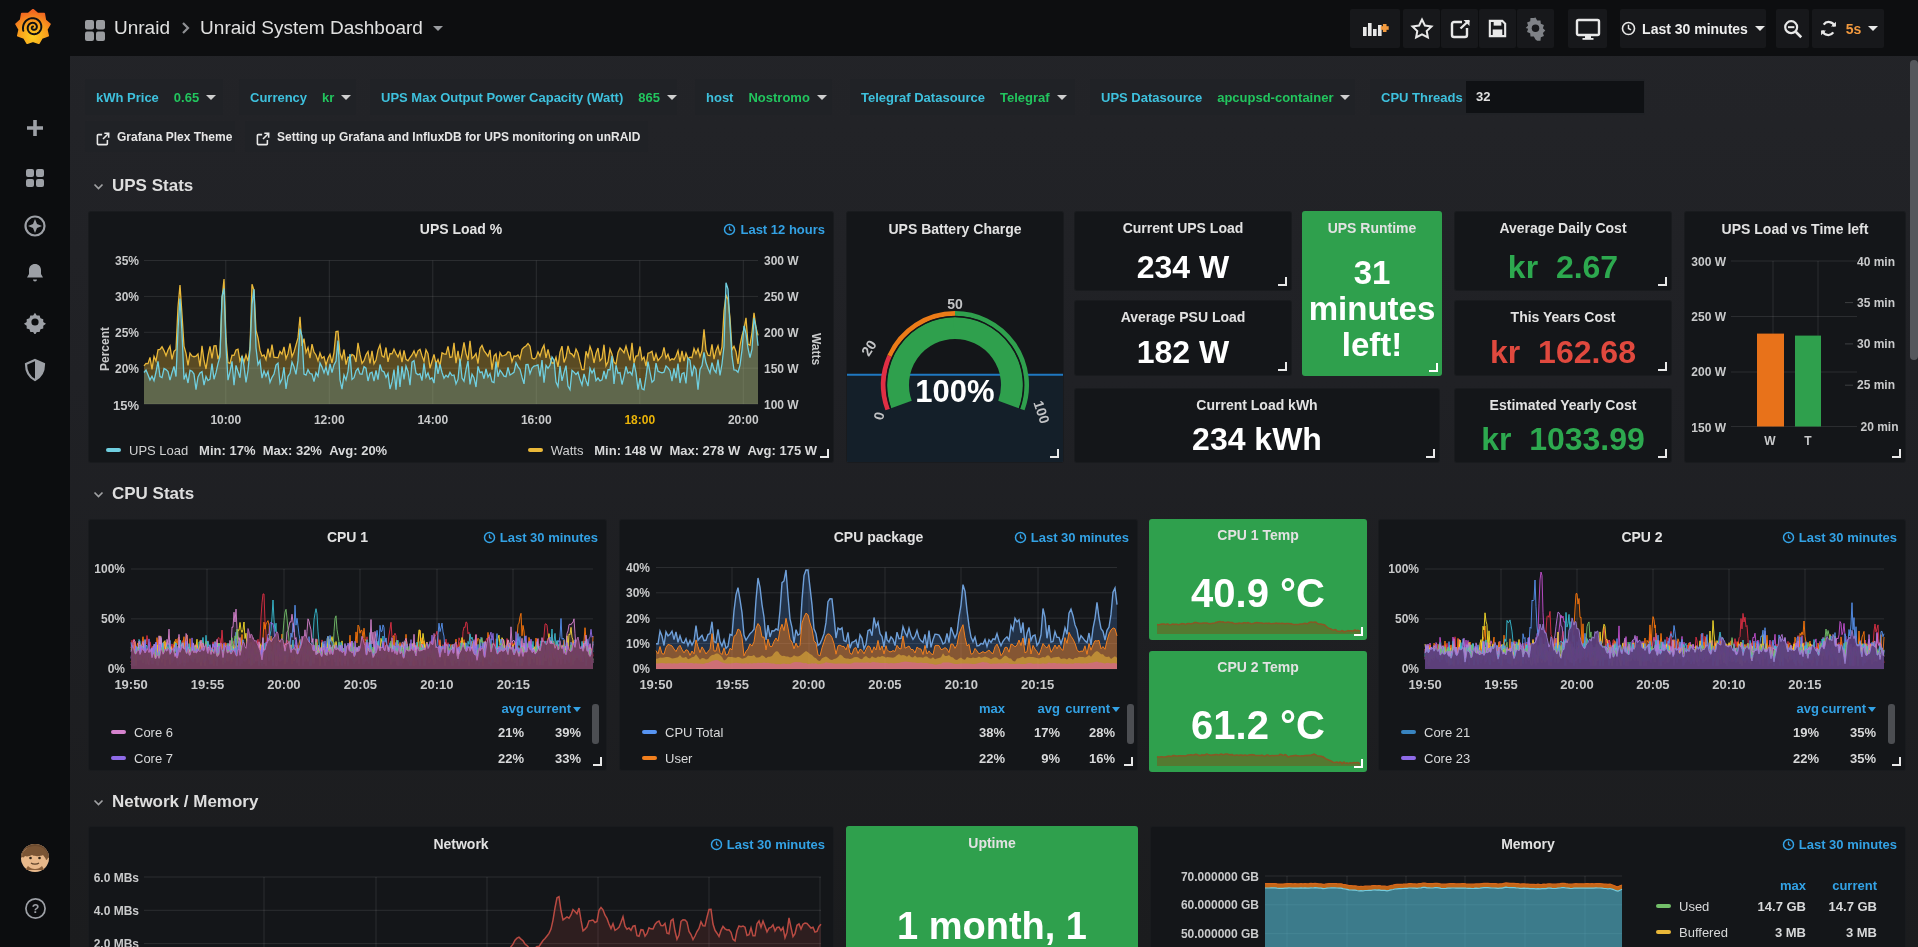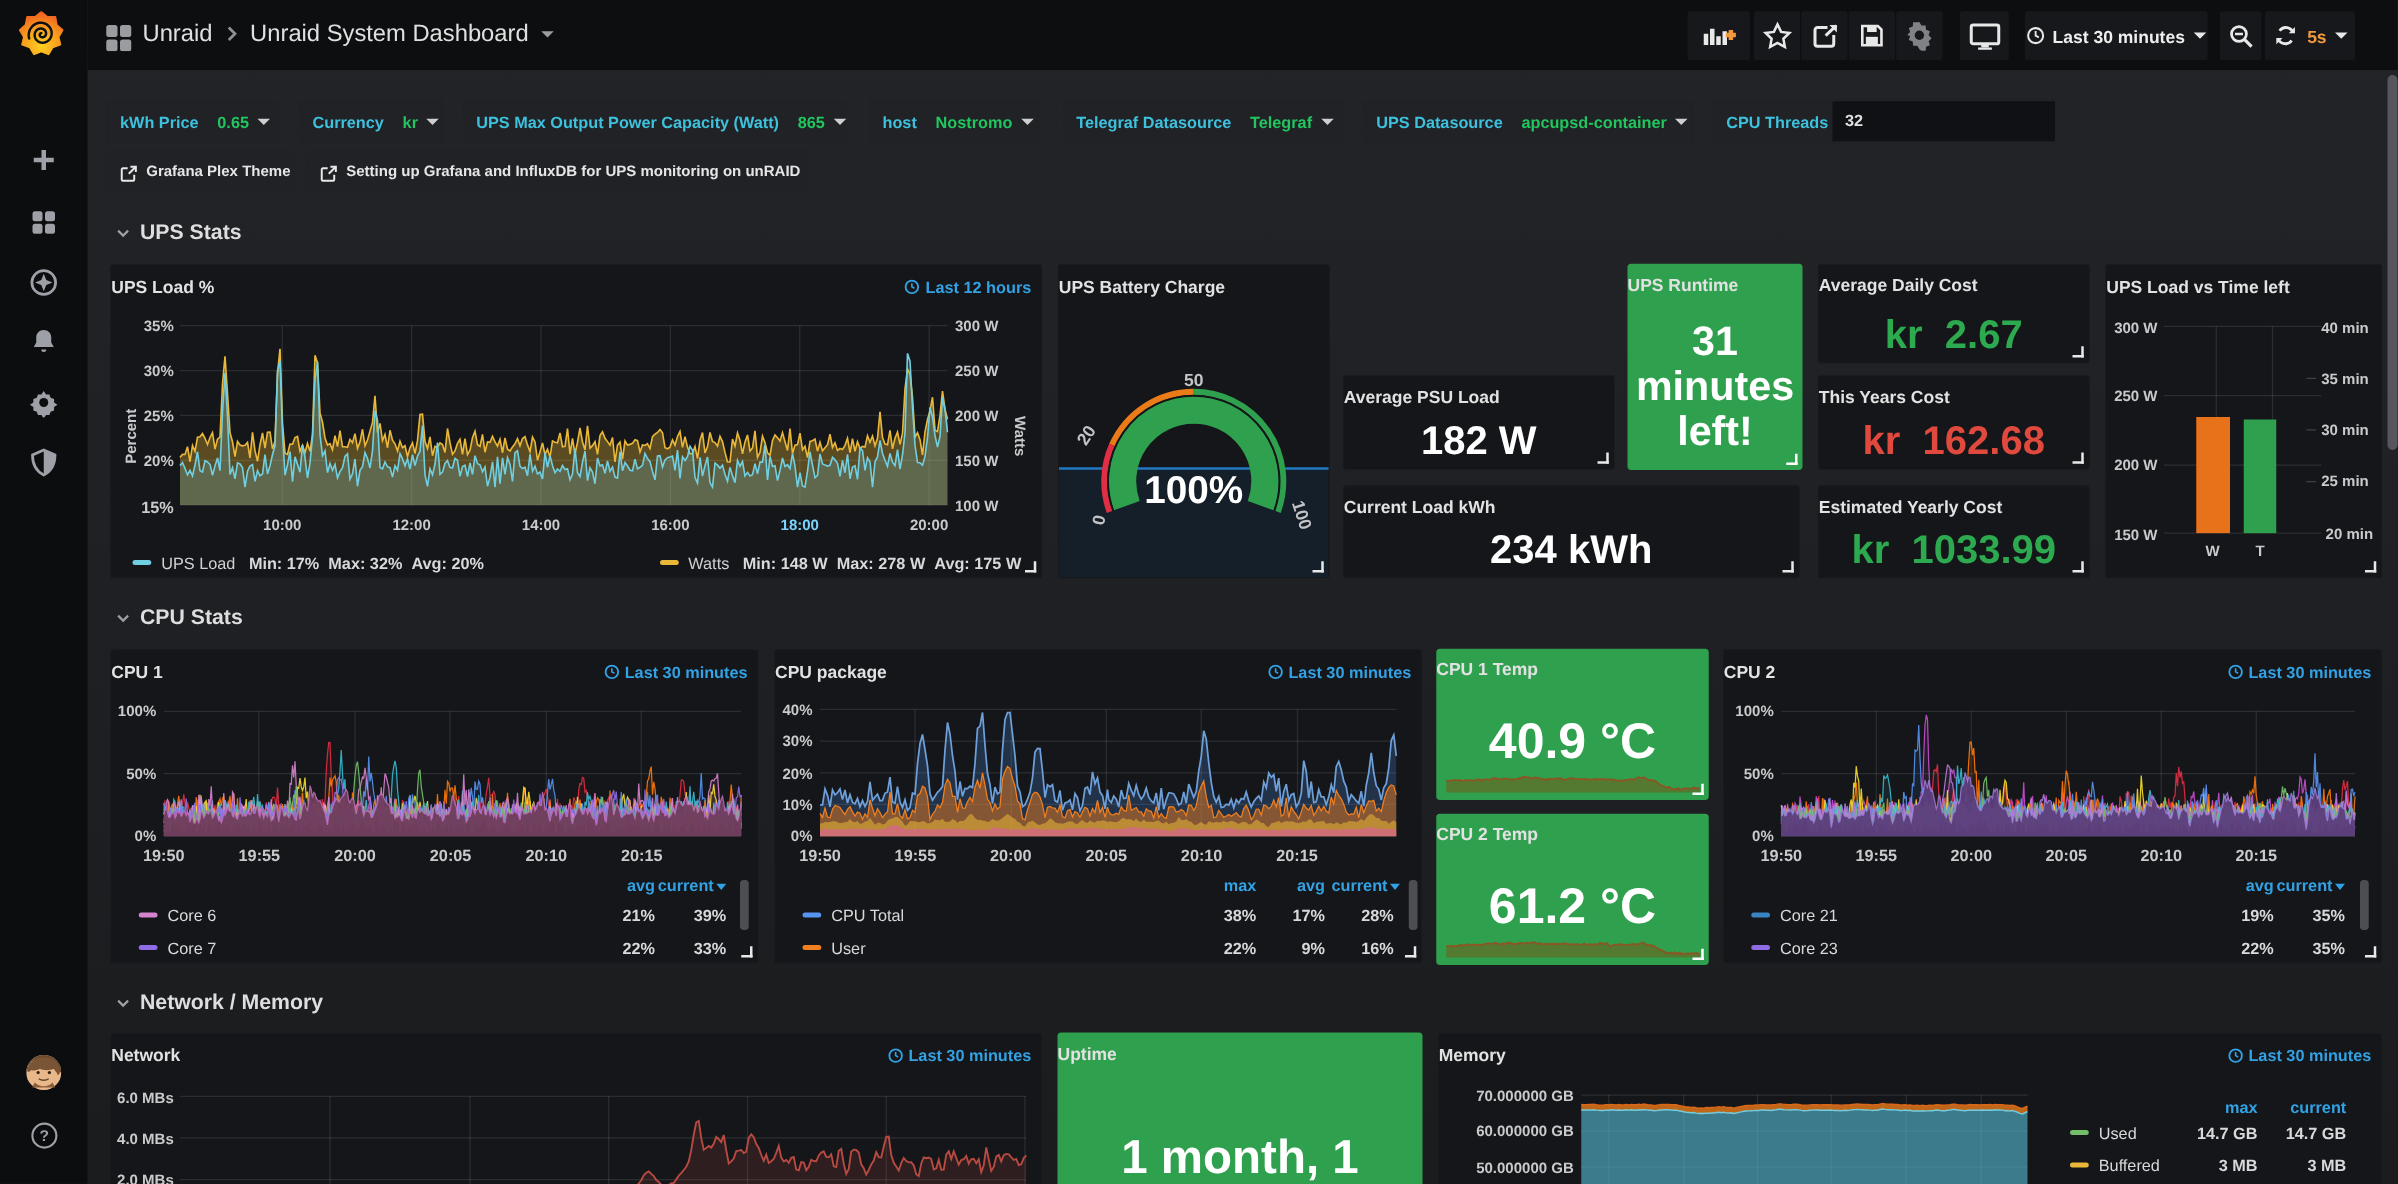--- a/index.html
+++ b/index.html
@@ -1,21 +1,21 @@
 <!DOCTYPE html>
 <html><head><meta charset="utf-8"><style>
 *{margin:0;padding:0;box-sizing:border-box}
 html,body{width:1918px;height:947px;overflow:hidden;background:#1b1c1f;font-family:"Liberation Sans",sans-serif}
 #root{position:absolute;top:0;left:0;width:1918px;height:947px;background:linear-gradient(180deg,#232428 0%,#202125 40%,#1b1c1e 100%)}
 .abs{position:absolute}
 .panel{position:absolute;background:#141619;border:1px solid rgba(255,255,255,0.025);border-radius:3px}
 .panel:after{content:"";position:absolute;right:4px;bottom:4px;width:7px;height:7px;border-right:2px solid #e8e8e8;border-bottom:2px solid #e8e8e8}
 .gpanel{position:absolute;background:#2fa04d;border-radius:3px}
 .gpanel:after{content:"";position:absolute;right:4px;bottom:4px;width:7px;height:7px;border-right:2px solid #fff;border-bottom:2px solid #fff}
-.ptitle{position:absolute;width:100%;font-weight:bold;font-size:15px;color:#e2e2e2;letter-spacing:0}
+.ptitle{position:absolute;width:100%;text-align:center;font-weight:bold;font-size:15px;color:#e2e2e2;letter-spacing:0}
 .trange{position:absolute;top:9px;right:8px;font-size:13px;font-weight:bold;color:#33a2e5}
 .sec{position:absolute;color:#dedede;font-weight:bold;font-size:17px}
 .vlabel{color:#3ec1dd;font-weight:bold;font-size:13px;margin-right:15px}
 .vval{color:#22c55e;font-weight:bold;font-size:13px}
 .vbox{position:absolute;height:36px;background:#202226;border-radius:2px;display:flex;align-items:center;padding:0 11px;white-space:nowrap}
 .caret{display:inline-block;width:0;height:0;border-left:5px solid transparent;border-right:5px solid transparent;border-top:5px solid #cfcfcf;margin-left:7px}
 .bigval{position:absolute;width:100%;text-align:center;font-weight:bold;color:#fff}
 .axl{position:absolute;font-size:12px;font-weight:bold;color:#c9cacb;white-space:nowrap}
 .leg{position:absolute;font-size:13px;font-weight:bold;color:#d8d9da;white-space:nowrap}
 .lhead{color:#33a2e5;font-weight:bold;font-size:13px}
@@ -232,21 +232,21 @@
       <div class="axl" style="left:10px;top:185.6px;width:40px;text-align:right;font-weight:bold;font-size:13px;color:#c9cacb">15%</div>
       <div class="axl" style="left:675px;top:42.0px;width:45px;text-align:left;font-weight:bold;font-size:12px;color:#c9cacb">300 W</div>
       <div class="axl" style="left:675px;top:77.9px;width:45px;text-align:left;font-weight:bold;font-size:12px;color:#c9cacb">250 W</div>
       <div class="axl" style="left:675px;top:113.8px;width:45px;text-align:left;font-weight:bold;font-size:12px;color:#c9cacb">200 W</div>
       <div class="axl" style="left:675px;top:149.7px;width:45px;text-align:left;font-weight:bold;font-size:12px;color:#c9cacb">150 W</div>
       <div class="axl" style="left:675px;top:185.6px;width:45px;text-align:left;font-weight:bold;font-size:12px;color:#c9cacb">100 W</div>
       <div class="axl" style="left:114.80000000000001px;top:201px;width:44px;text-align:center;font-weight:bold;font-size:12px;color:#c9cacb">10:00</div>
       <div class="axl" style="left:218.3px;top:201px;width:44px;text-align:center;font-weight:bold;font-size:12px;color:#c9cacb">12:00</div>
       <div class="axl" style="left:321.8px;top:201px;width:44px;text-align:center;font-weight:bold;font-size:12px;color:#c9cacb">14:00</div>
       <div class="axl" style="left:425.3px;top:201px;width:44px;text-align:center;font-weight:bold;font-size:12px;color:#c9cacb">16:00</div>
-      <div class="axl" style="left:528.8px;top:201px;width:44px;text-align:center;font-weight:bold;font-size:12px;color:#7dd3fc">18:00</div>
+      <div class="axl" style="left:528.8px;top:201px;width:44px;text-align:center;font-weight:bold;font-size:12px;color:#eab308">18:00</div>
       <div class="axl" style="left:632.3px;top:201px;width:44px;text-align:center;font-weight:bold;font-size:12px;color:#c9cacb">20:00</div>
       <div class="axl" style="left:4px;top:130px;transform:rotate(-90deg);transform-origin:center;width:60px;text-align:center;left:-14px">Percent</div>
       <div class="axl" style="right:-13px;top:130px;transform:rotate(90deg);width:60px;text-align:center">Watts</div>
       <div class="leg" style="left:17px;top:231px"><span style="display:inline-block;width:15px;height:4px;border-radius:2px;background:#70cfe0;position:relative;top:-3px;margin-right:8px"></span><span style="font-weight:normal;color:#d0d1d2">UPS Load</span>&nbsp;&nbsp; Min: 17% &nbsp;Max: 32% &nbsp;Avg: 20%</div>
       <div class="leg" style="right:16px;top:231px"><span style="display:inline-block;width:15px;height:4px;border-radius:2px;background:#eab839;position:relative;top:-3px;margin-right:8px"></span><span style="font-weight:normal;color:#d0d1d2">Watts</span>&nbsp;&nbsp; Min: 148 W &nbsp;Max: 278 W &nbsp;Avg: 175 W</div>
     </div>
     <div class="panel" style="left:846px;top:211px;width:218px;height:252px">
       <div class="ptitle" style="top:9px;font-size:14px">UPS Battery Charge</div>
       <svg class="ch" width="216" height="250" viewBox="0 0 216 250">
         <rect x="0" y="163" width="216" height="87" fill="rgba(31,118,189,0.10)"></rect>
@@ -258,20 +258,24 @@
         <path d="M108.0,101.5 A71.5,71.5 0 0 1 175.2,197.5" stroke="#2fa04d" stroke-width="5" fill="none"></path>
         <path d="M54.4,192.5 A57,57 0 0 1 108.0,116.0" stroke="#2fa04d" stroke-width="22" fill="none"></path>
         <path d="M107.0,116.0 A57,57 0 0 1 161.6,192.5" stroke="#2fa04d" stroke-width="22" fill="none"></path>
         <path d="M43.5,196.5 A68.6,68.6 0 1 1 172.5,196.5" stroke="#141619" stroke-width="1.6" fill="none"></path>
       </svg>
       <div class="axl" style="left:93px;top:84px;width:30px;text-align:center;font-weight:bold;font-size:14px;color:#c2c3c5">50</div>
       <div class="axl" style="left:14px;top:128px;transform:rotate(-57deg);font-size:14px;color:#c2c3c5">20</div>
       <div class="axl" style="left:28px;top:196px;transform:rotate(-78deg);font-size:14px;color:#c2c3c5">0</div>
       <div class="axl" style="left:183px;top:192px;transform:rotate(72deg);font-size:14px;color:#c2c3c5">100</div>
       <div class="bigval" style="top:162px;font-size:31px">100%</div>
+    </div>
+    <div class="panel" style="left:1074px;top:211px;width:218px;height:80px">
+      <div class="ptitle" style="top:8px;font-size:14px">Current UPS Load</div>
+      <div class="bigval" style="top:37px;font-size:32px;color:#fff">234 W</div>
     </div>
     <div class="panel" style="left:1074px;top:300px;width:218px;height:76px">
       <div class="ptitle" style="top:8px;font-size:14px">Average PSU Load</div>
       <div class="bigval" style="top:33px;font-size:32px;color:#fff">182 W</div>
     </div>
     <div class="panel" style="left:1074px;top:388px;width:366px;height:75px">
       <div class="ptitle" style="top:8px;font-size:14px">Current Load kWh</div>
       <div class="bigval" style="top:32px;font-size:32px;color:#fff">234 kWh</div>
     </div>
     <div class="panel" style="left:1454px;top:211px;width:218px;height:80px">

